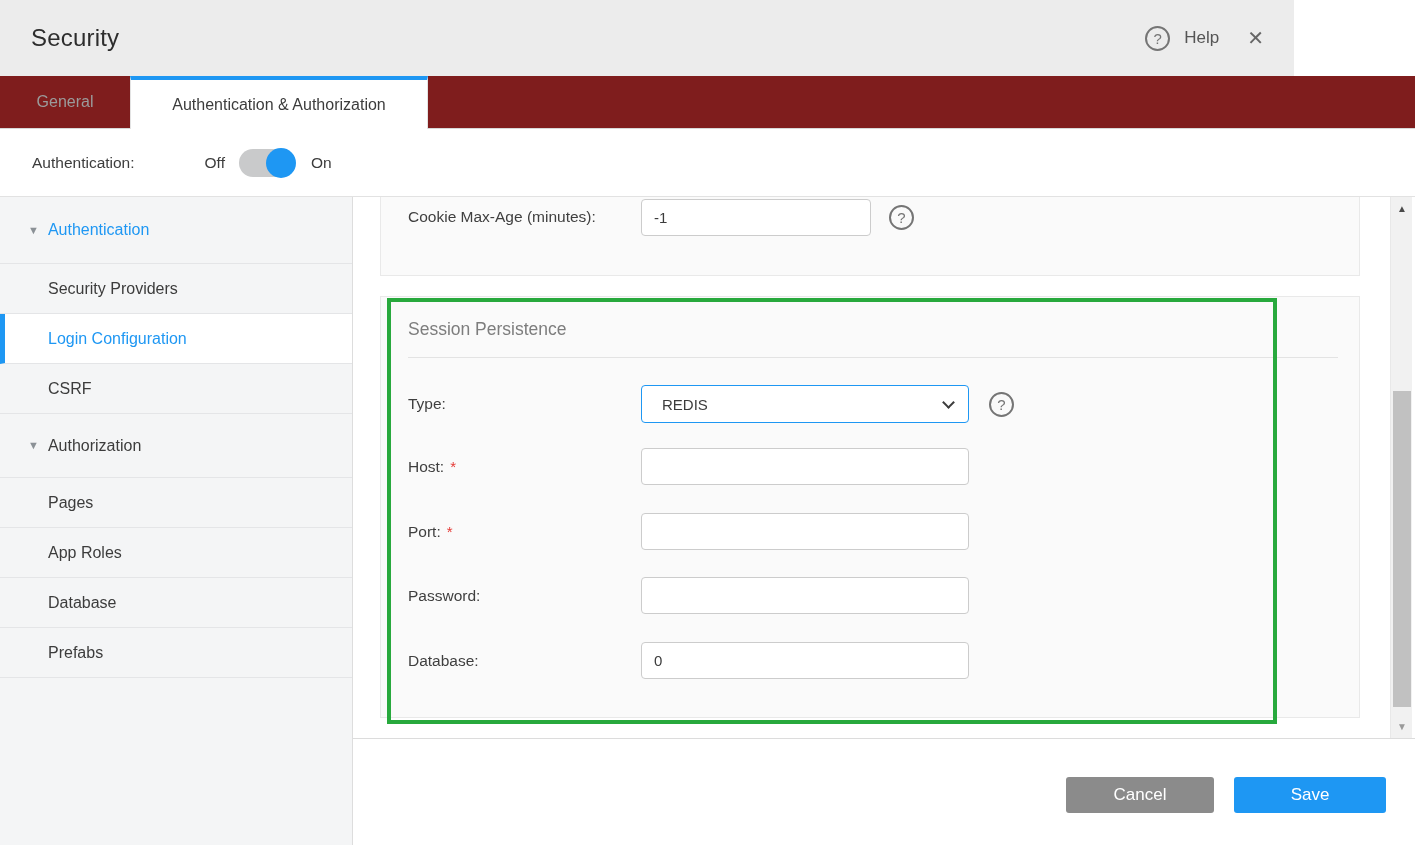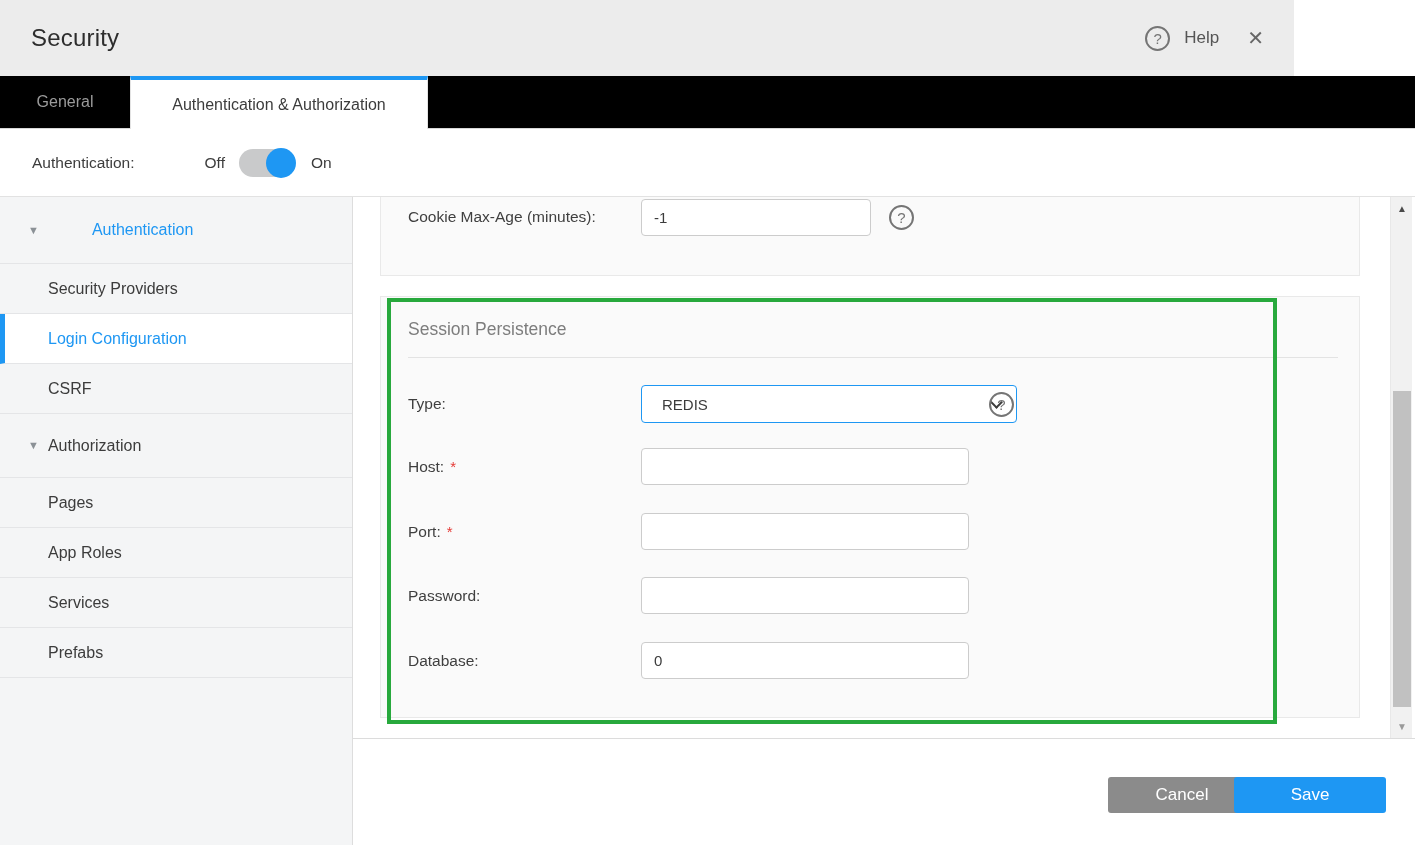--- a/index.html
+++ b/index.html
@@ -21,21 +21,21 @@
     width:25px; height:25px; border:2px solid #757575; border-radius:50%;
     display:inline-flex; align-items:center; justify-content:center;
     font-size:15px; color:#757575; cursor:pointer; flex:0 0 auto;
   }
   .hdr-help-label { font-size:17px; color:#555; cursor:pointer; }
   .hdr-close { font-size:20px; color:#666; margin-left:14px; cursor:pointer; line-height:1; }
 
   
   .tabbar {
     position:absolute; left:0; top:76px; width:1415px; height:53px;
-    background:#000000; border-bottom:1px solid #d8d8d8;
+    background:#7f1d1d; border-bottom:1px solid #d8d8d8;
   }
   .tab-general {
     position:absolute; left:0; top:0; width:130px; height:52px;
     display:flex; align-items:center; justify-content:center;
     font-size:16px; color:#9b9b9b; cursor:pointer;
   }
   .tab-active {
     position:absolute; left:130px; top:0; width:298px; height:53px;
     background:#fff; border-top:4px solid #1e97f3;
     border-left:1px solid #e3e3e3; border-right:1px solid #e3e3e3;
@@ -69,21 +69,21 @@
     background:#f4f5f6; border-right:1px solid #ddd;
   }
   .side-item {
     display:flex; align-items:center; border-bottom:1px solid #e4e5e7;
     font-size:16px; color:#3c3c3c; cursor:pointer; background:transparent;
   }
   .side-group { height:67px; padding-left:28px; }
   .side-group.second { height:64px; }
   .side-sub { height:50px; padding-left:48px; }
   .tri { font-size:11px; color:#8b9196; margin-right:9px; line-height:1; }
-  .blue-text { color:#1e97f3;margin-left:44px; }
+  .blue-text { color:#1e97f3; }
   .side-sub.selected {
     background:#fff; border-left:5px solid #1e97f3; padding-left:43px; color:#1e97f3;
   }
 
   
   .content { position:absolute; left:353px; top:0; width:1062px; height:649px; background:#fff; }
   .viewport { position:absolute; left:0; top:0; width:1062px; height:541px; overflow:hidden; }
 
   .panel { position:absolute; background:#fafafa; border:1px solid #e9e9e9; }
   .panel-cookie { left:27px; top:-24px; width:980px; height:103px; }
@@ -108,21 +108,21 @@
   .row-host   { top:151px; }
   .row-port   { top:216px; }
   .row-pass   { top:280px; }
   .row-db     { top:345px; }
   .lbl-type { left:27px; top:98px; }
   .lbl-host { left:27px; top:161px; }
   .lbl-port { left:27px; top:226px; }
   .lbl-pass { left:27px; top:290px; }
   .lbl-db   { left:27px; top:355px; }
 
-  .select-wrap { position:absolute; left:260px; top:88px; width:376px; height:38px; }
+  .select-wrap { position:absolute; left:260px; top:88px; width:328px; height:38px; }
   .select-wrap select {
     width:100%; height:100%; appearance:none; -webkit-appearance:none;
     border:1.5px solid #1e97f3; border-radius:4px; background:#fff;
     font-family:inherit; font-size:15px; color:#3c3c3c; padding:0 34px 0 20px; outline:none;
     cursor:pointer;
   }
   .chevron {
     position:absolute; right:16px; top:13px; width:9px; height:9px;
     border-right:2px solid #3c3c3c; border-bottom:2px solid #3c3c3c;
     transform:rotate(45deg); pointer-events:none;
@@ -143,21 +143,21 @@
   .sb-thumb { position:absolute; left:2px; top:194px; width:18px; height:316px; background:#c1c1c1; cursor:grab; }
   .sb-down { position:absolute; bottom:6px; left:0; width:22px; text-align:center; font-size:10px; color:#9a9a9a; cursor:pointer; }
 
   
   .content-divider { position:absolute; left:0; top:541px; width:1062px; border-top:1px solid #dcdcdc; }
   .footer { position:absolute; left:0; top:542px; width:1062px; height:107px; background:#fff; }
   .btn {
     position:absolute; top:38px; height:36px; border:none; border-radius:3px;
     font-family:inherit; font-size:17px; color:#fff; cursor:pointer;
   }
-  .btn-cancel { left:713px; width:148px; background:#8b8b8b;margin-left:42px; }
+  .btn-cancel { left:713px; width:148px; background:#8b8b8b; }
   .btn-save   { left:881px; width:152px; background:#1e97f3; }
 </style>
 </head>
 <body>
 
 <div class="app">
 
   <div class="hdr">
     <div class="hdr-title">Security</div>
     <div class="hdr-right">
@@ -192,21 +192,21 @@
       </div>
       <div class="side-item side-sub">Security Providers</div>
       <div class="side-item side-sub selected">Login Configuration</div>
       <div class="side-item side-sub">CSRF</div>
       <div class="side-item side-group second">
         <span class="tri">▼</span>
         <span>Authorization</span>
       </div>
       <div class="side-item side-sub">Pages</div>
       <div class="side-item side-sub">App Roles</div>
-      <div class="side-item side-sub">Services</div>
+      <div class="side-item side-sub">Database</div>
       <div class="side-item side-sub">Prefabs</div>
     </div>
 
     <div class="content">
       <div class="viewport">
 
         <div class="panel panel-cookie">
           <span class="fld-label cookie-label">Cookie Max-Age (minutes):</span>
           <input class="txt-input cookie-input" type="text" value="-1" style="">
           <span class="help-circle cookie-help">

